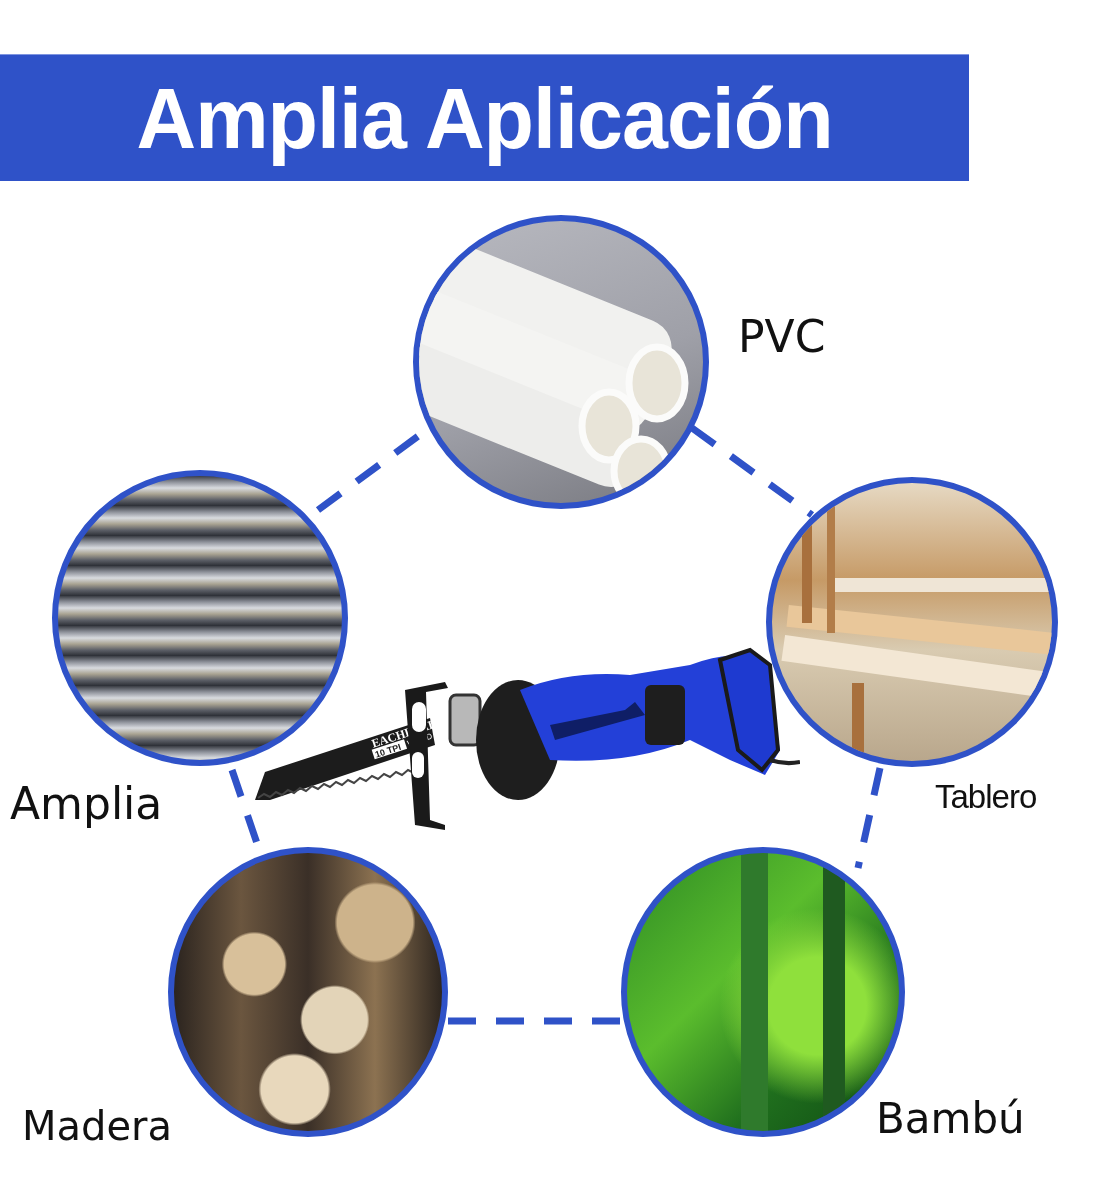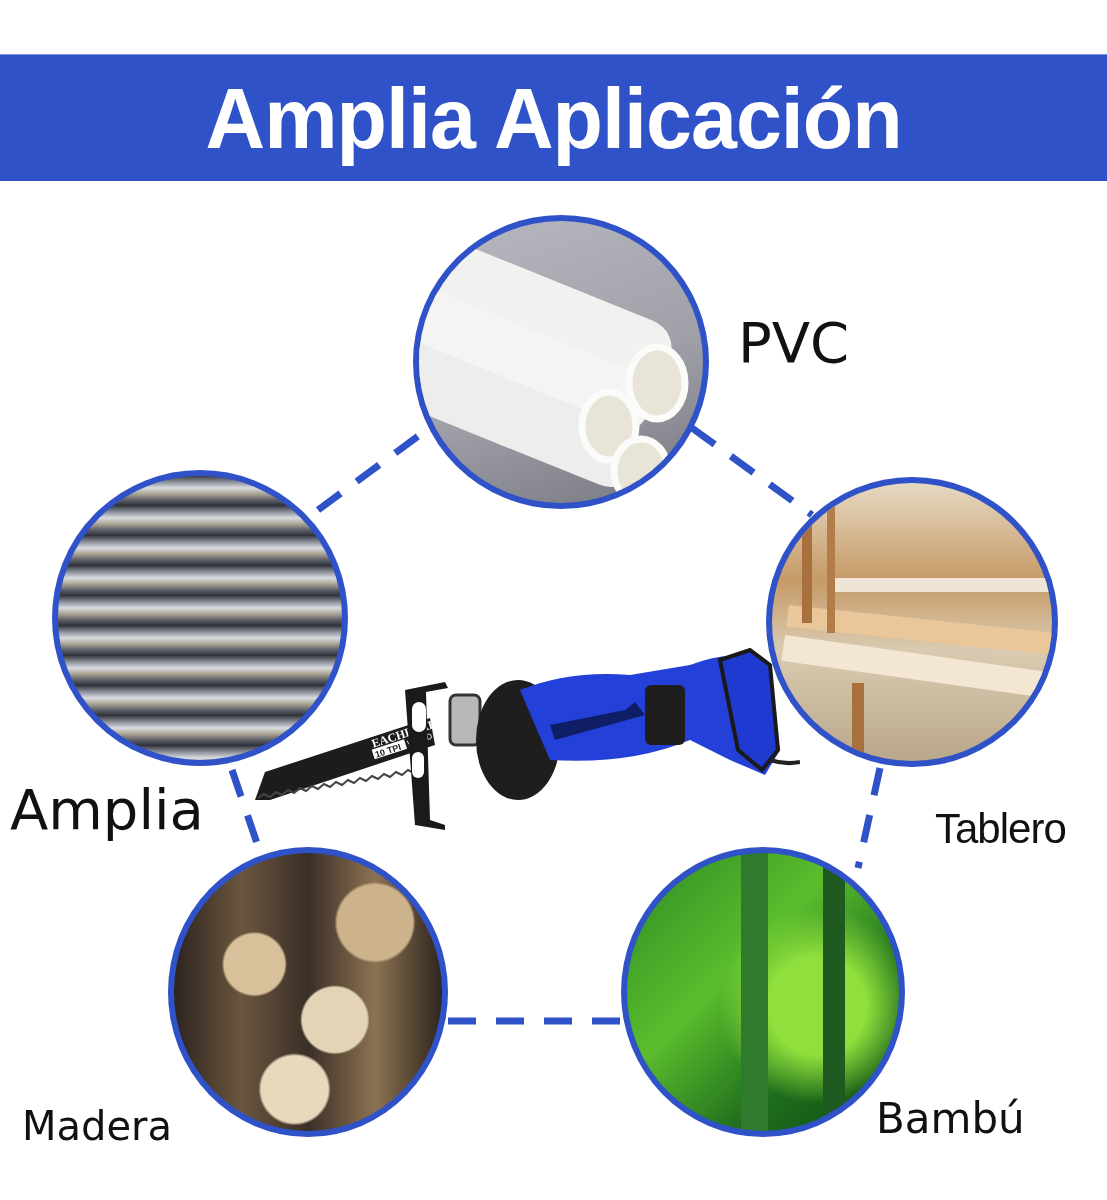--- a/index.html
+++ b/index.html
@@ -2,43 +2,43 @@
 <html><head>
   <meta charset="utf-8">
   <style>
     html, body { margin: 0; padding: 0; }
     body {
       width: 1107px; height: 1200px; position: relative; overflow: hidden;
       background: #ffffff;
       font-family: "Liberation Sans", sans-serif;
     }
     .banner {
-      position: absolute; left: 0; top: 54px; width: 1107px; height: 126px;
+      position: absolute; left: 0; top: 54px; width: 969px; height: 126px;
       background: #2f52c8;
       display: flex; align-items: center; justify-content: center;
       border-top: 1px solid #7f95e0;
     }
     .banner-title {
       color: #ffffff; font-weight: bold; font-size: 86px;
       letter-spacing: -1px; line-height: 1;
       font-family: "Liberation Sans", sans-serif;
       transform: scaleX(0.96);
     }
     svg.connectors { position: absolute; left: 0; top: 0; }
     .circle {
       position: absolute; border-radius: 50%;
       border: 6px solid #2f52c8; box-sizing: border-box; overflow: hidden;
     }
     .label {
       position: absolute; color: #111111;
       font-family: "DejaVu Sans", sans-serif;
-      font-size: 56px; line-height: 1;
+      font-size: 44px; line-height: 1;
     }
     .label-tablero {
-      font-family: "Liberation Sans", sans-serif; font-size: 42px; letter-spacing: -1px; margin-top: 28px;
+      font-family: "Liberation Sans", sans-serif; font-size: 33px; letter-spacing: -1px;
     }
     
     .pvc-bg { background: linear-gradient(160deg, #b8b9c0 0%, #9fa0a8 55%, #77787f 100%); }
     
     .metal-bg {
       background: repeating-linear-gradient(180deg,
         #3a3d44 0px, #8d919a 6px, #d8dbe0 12px, #a9a392 18px, #5d6068 24px, #2b2e35 30px);
     }
     
     .tablero-bg { background: linear-gradient(180deg, #e6d9c3 0%, #c69a66 35%, #d9cbb1 60%, #b9a78c 100%); }

